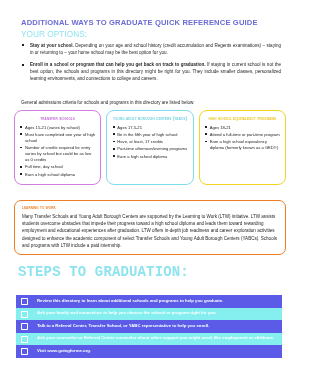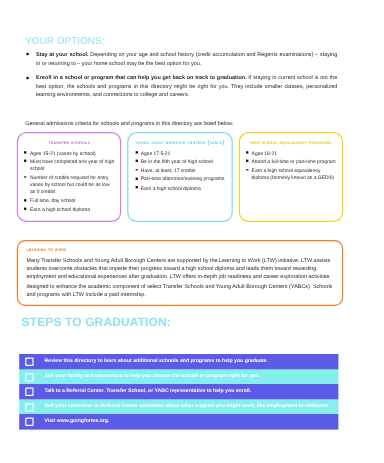--- a/index.html
+++ b/index.html
@@ -160,24 +160,25 @@
     line-height: 1.62;
     color: #231f20;
     text-align: left;
   }
 
   
   .steps-title {
     position: absolute;
     left: 18px;
     top: 264px;
-    font-size: 10px;
+    font-size: 14px;
     font-weight: bold;
     letter-spacing: 0.01em;
     color: #8FE3EE;
+    font-family: Liberation Mono, monospace;
   }
   .steps {
     position: absolute;
     left: 16px;
     top: 295px;
     width: 266px;
   }
   .step-row {
     display: flex;
     align-items: flex-start;
@@ -204,20 +205,21 @@
     color: #ffffff;
   }
   .step-row.light .step-cb { border-color: #ffffff; }
   .step-row.light .step-text { color: #ffffff; }
 </style>
 </head>
 <body>
 
 <div class="page">
 
+  <div class="main-title">ADDITIONAL WAYS TO GRADUATE QUICK REFERENCE GUIDE</div>
   <div class="sub-title">YOUR OPTIONS:</div>
 
   <div class="intro">
       <div class="intro-item"><span class="bullet"></span><b>Stay at your school.</b><span> Depending on your age and school history (credit accumulation and Regents examinations) – staying in or returning to – your home school may be the best option for you.</span></div>
       <div class="intro-item"><span class="bullet"></span><b>Enroll in a school or program that can help you get back on track to graduation.</b><span> If staying in current school is not the best option, the schools and programs in this directory might be right for you. They include smaller classes, personalized learning environments, and connections to college and careers.</span></div>
     </div>
 
   <div class="criteria-line">General admissions criteria for schools and programs in this directory are listed below:</div>
 
   <div class="boxes">

